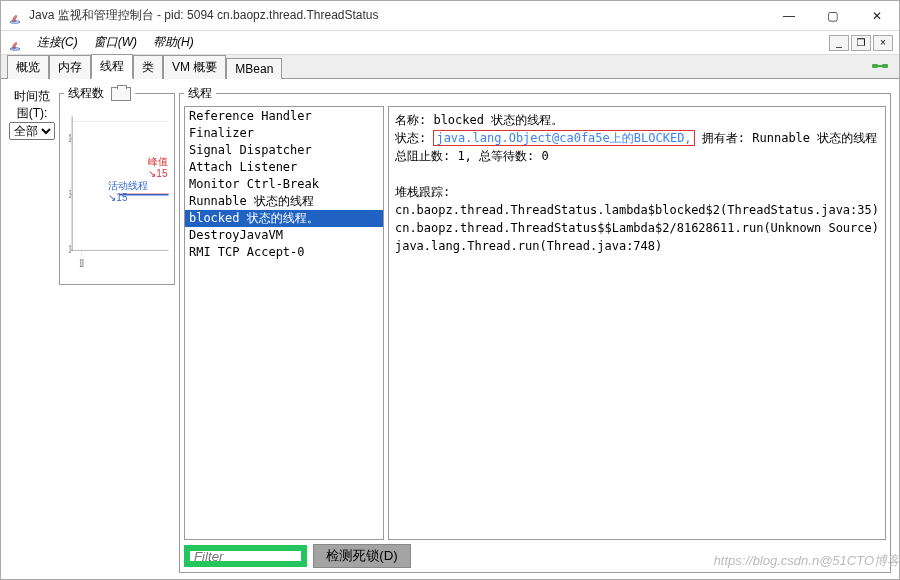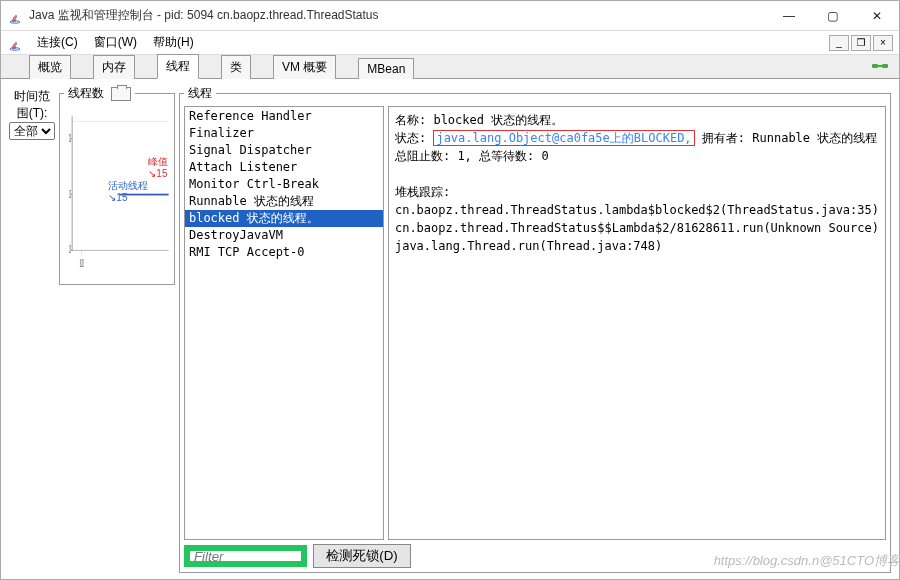--- a/index.html
+++ b/index.html
@@ -3,25 +3,25 @@
 <meta charset="utf-8">
 <style>
   * { box-sizing: border-box; margin: 0; padding: 0; }
   body { font-family: "Microsoft YaHei", "SimSun", sans-serif; font-size: 12px; background: #fff; width: 900px; height: 580px; overflow: hidden; border: 1px solid #aaa; display: flex; flex-direction: column; }
   .titlebar { height: 30px; background: #fff; display: flex; align-items: center; padding-left: 6px; border-bottom: 1px solid #ddd; }
   .titlebar .java-ico { width: 16px; height: 16px; margin-right: 6px; }
   .titlebar .title { flex: 1; color: #333; font-size: 12px; }
   .winbtn { width: 44px; height: 28px; display: flex; align-items: center; justify-content: center; color: #222; }
   .menubar { height: 24px; display: flex; align-items: center; padding-left: 6px; gap: 4px; border-bottom: 1px solid #ddd; position: relative; }
   .menubar .java-ico { width: 16px; height: 16px; margin-right: 4px; }
-  .menubar .mi { padding: 2px 6px; }
+  .menubar .mi { padding: 2px 6px; font-style: italic; }
   .menubar .rightbtns { position: absolute; right: 6px; display: flex; gap: 2px; }
   .rightbtns .rb { width: 20px; height: 16px; border: 1px solid #aaa; display: flex; align-items: center; justify-content: center; font-size: 10px; background: #f5f5f5; }
   .tabs { height: 24px; display: flex; align-items: flex-end; background: #eee; border-bottom: 1px solid #999; padding-left: 6px; gap: 0; position: relative; }
-  .tab { border: 1px solid #999; border-bottom: none; padding: 3px 8px; background: #f6f6f6; font-size: 12px; position: relative; top: 1px; margin-left: 22px; }
+  .tab { border: 1px solid #999; border-bottom: none; padding: 3px 8px; background: #f6f6f6; font-size: 12px; position: relative; top: 1px; }
   .tab.active { background: #fff; border-bottom: 1px solid #fff; }
   .tabs .conn-icon { position: absolute; right: 10px; top: 4px; width: 18px; height: 14px; }
   .content { flex: 1; padding: 6px 8px; overflow: hidden; display: flex; flex-direction: row; gap: 4px; }
   .range-row { text-align: center; padding: 3px 0; }
   .range-row select { font-size: 12px; }
   fieldset { border: 1px solid #999; padding: 4px; font-size: 12px; }
   fieldset legend { padding: 0 4px; }
   .chart-fs { height: 200px; }
   .chart-wrap { position: relative; height: 165px; }
   svg.chart { width: 100%; height: 100%; }
@@ -33,21 +33,21 @@
   .lower { flex: 1; display: flex; flex-direction: column; min-height: 0; }
   .lower fieldset { flex: 1; display: flex; flex-direction: column; min-height: 0; }
   .lower-body { flex: 1; display: flex; min-height: 0; }
   .thread-list { width: 200px; border: 1px solid #999; overflow-y: auto; font-family: "SimSun", monospace; font-size: 12px; line-height: 17px; padding: 1px 0; }
   .thread-list .ti { padding: 0 4px; white-space: nowrap; cursor: default; }
   .thread-list .ti.sel { background: #2062c4; color: #fff; }
   .detail { flex: 1; border: 1px solid #999; margin-left: 4px; padding: 4px 6px; font-family: "SimSun", monospace; font-size: 12px; line-height: 18px; overflow: auto; }
   .highlight { border: 1px solid #d33; padding: 0 2px; color: #3b82f6; }
   .filter-row { display: flex; gap: 6px; padding: 4px 0 0 0; align-items: center; }
   .filter-row input { width: 123px; height: 22px; font-style: italic; color: #888; padding: 0 4px; border: 6px solid #22c55e; }
-  .filter-row button { height: 24px; padding: 0 12px; border: 1px solid #888; background: #e5e5e5; }
+  .filter-row button { height: 24px; padding: 0 12px; border: 1px solid #888; background: #a3a3a3; }
   .watermark { position: absolute; right: 0; bottom: 10px; color: #bbb; font-size: 13px; pointer-events: none; font-style: italic; }
 </style>
 </head>
 <body>
 
 <div class="titlebar">
   <svg class="java-ico" viewBox="0 0 16 16">
       <path d="M5 13c0 1 4 1 4 0 0-1-1-1-1-2 2-1 2-3 1-4-1 2-3 2-3 4 0 1-1 1-1 2z" fill="#d77" stroke="#a44" stroke-width="0.5"></path>
       <ellipse cx="8" cy="14" rx="5" ry="1.2" fill="none" stroke="#36c" stroke-width="0.9"></ellipse>
     </svg>

